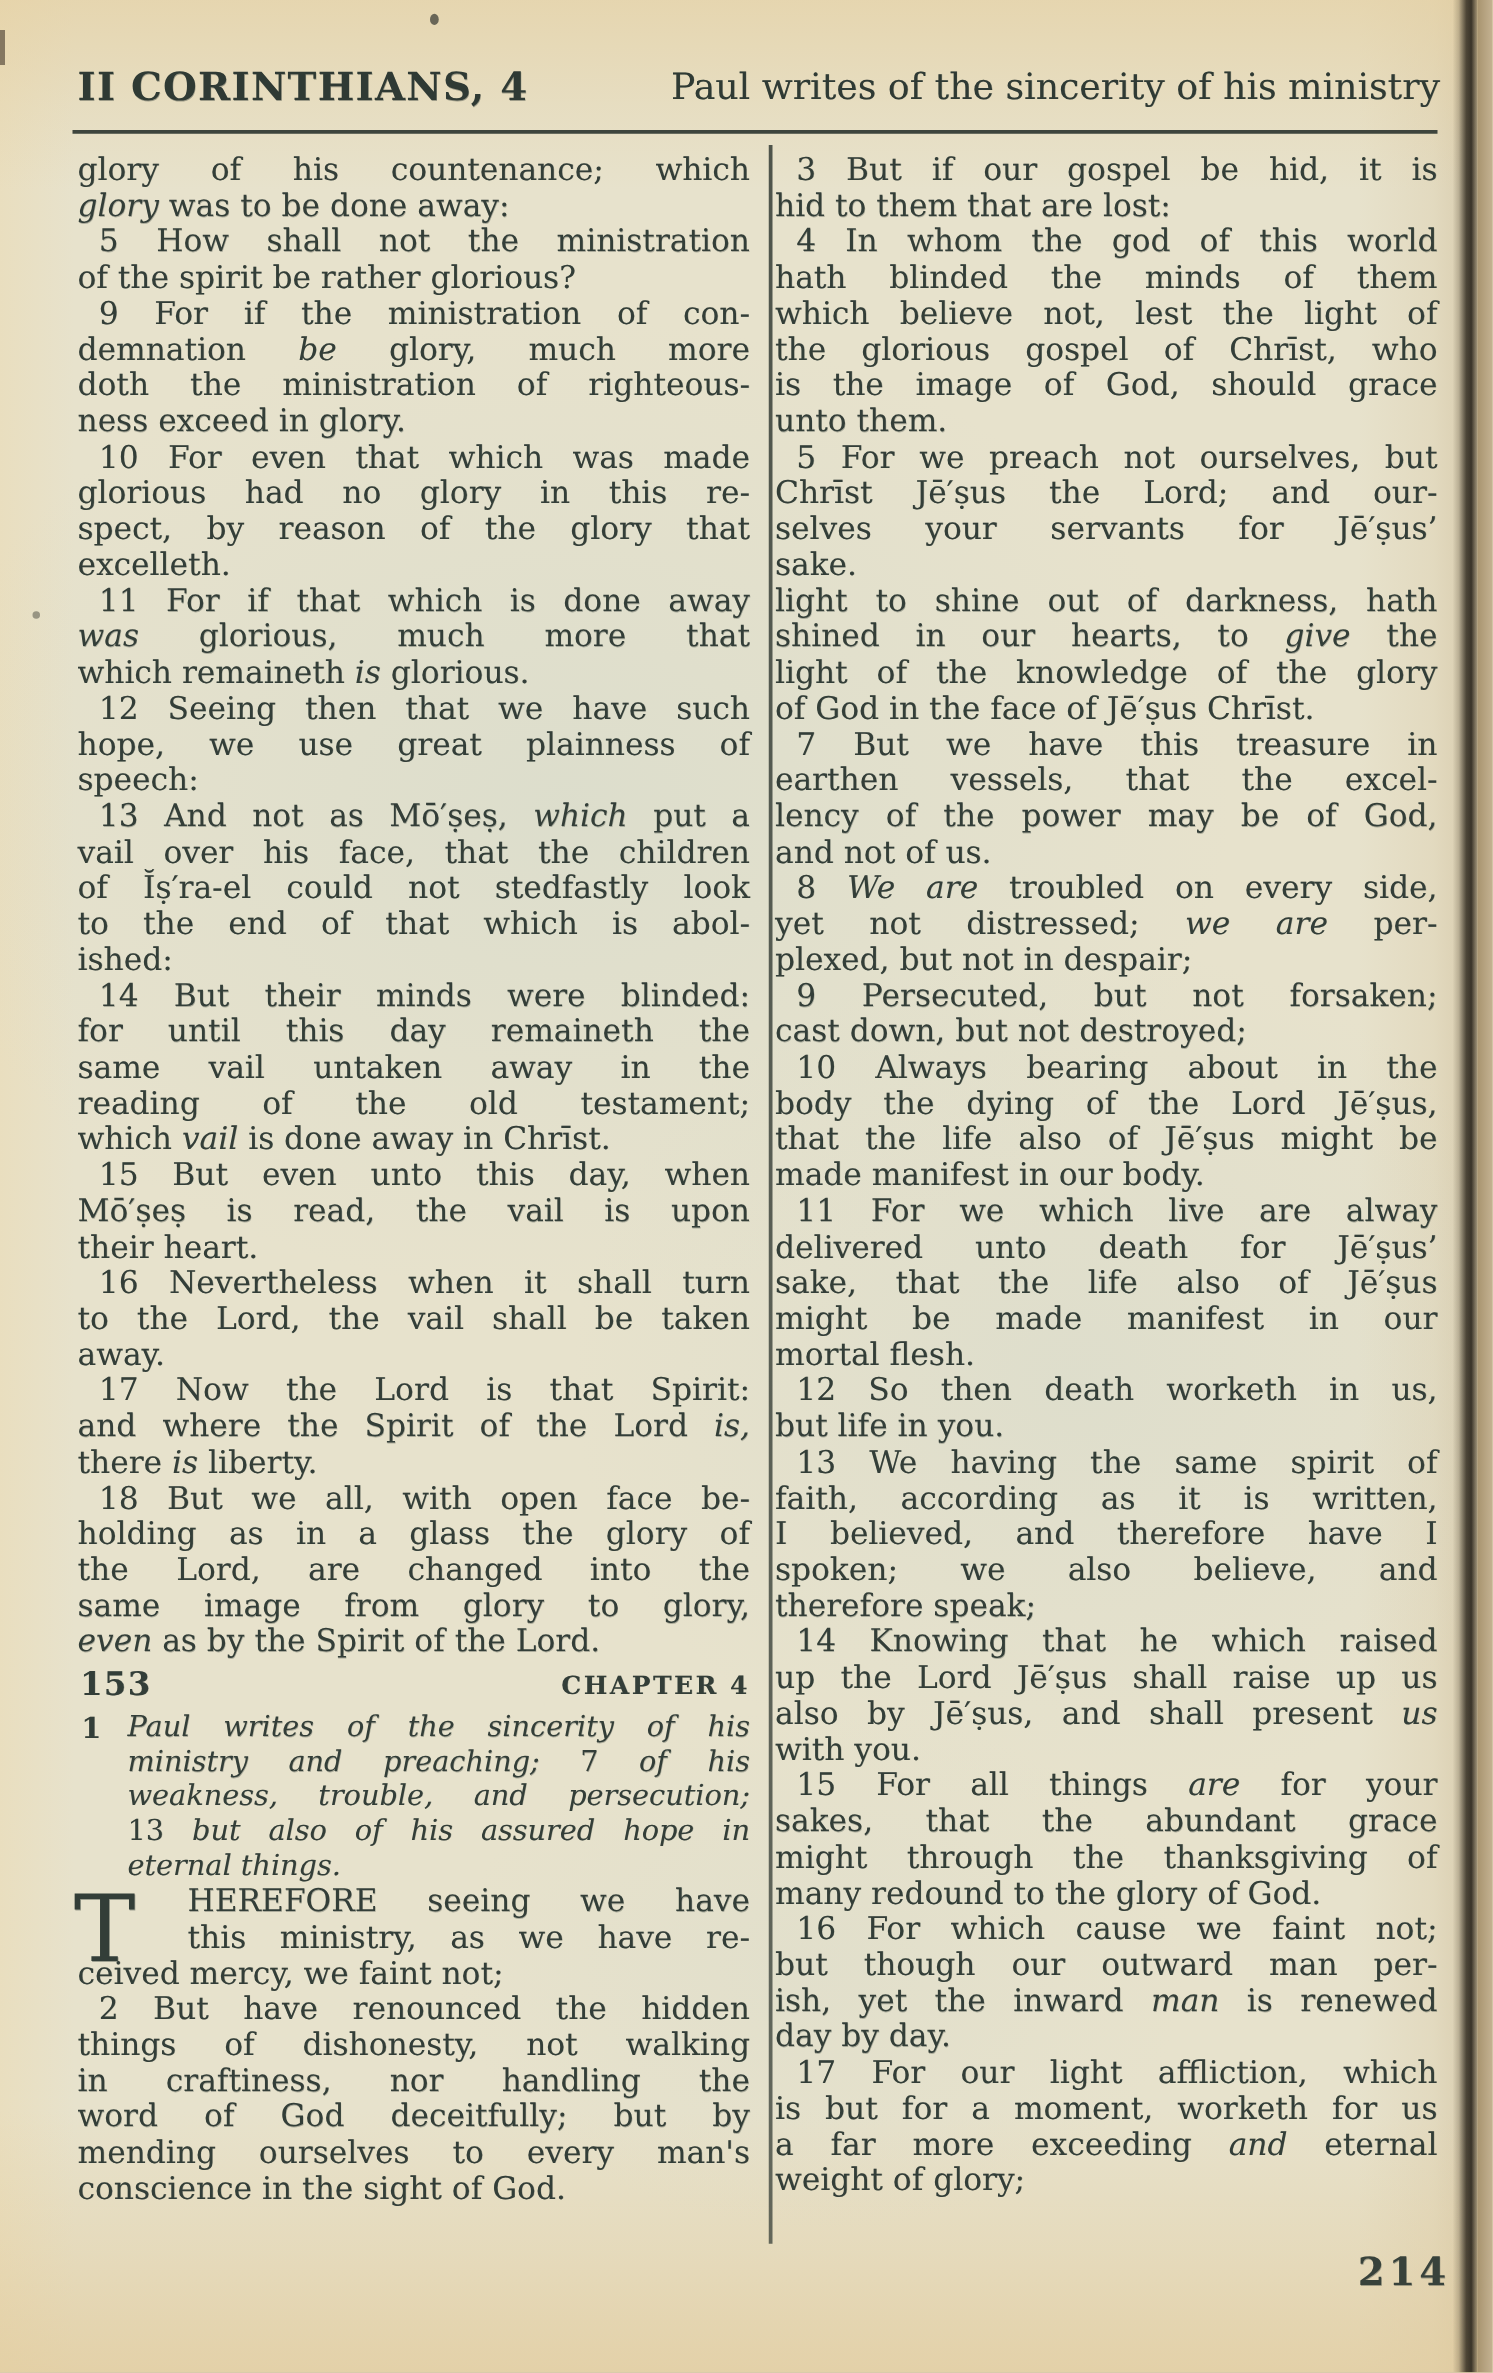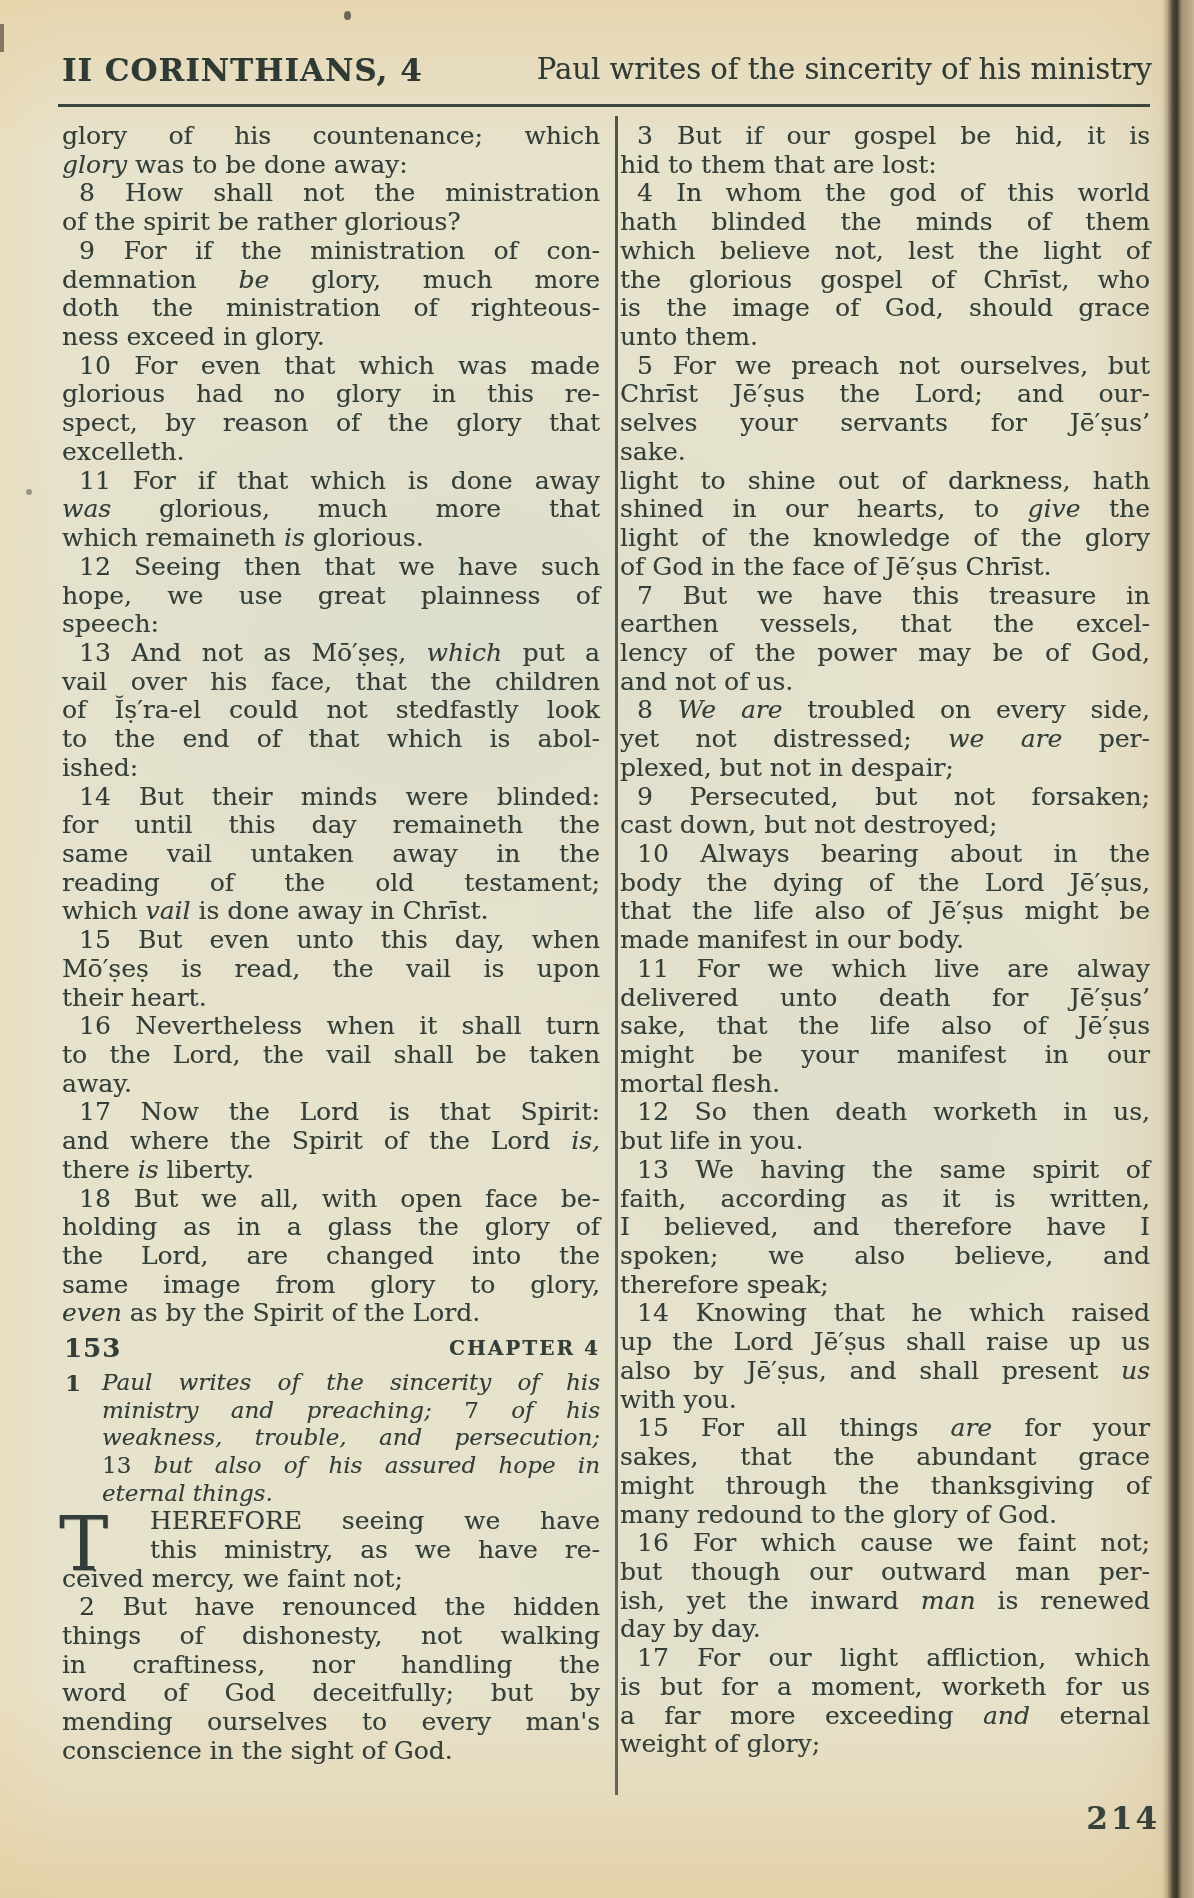--- a/index.html
+++ b/index.html
@@ -82,21 +82,21 @@
 
 <div class="page">
   <div class="hdr-left">II CORINTHIANS, 4</div>
   <div class="hdr-right">Paul writes of the sincerity of his ministry</div>
   <div class="hrule"></div>
   <div class="vdivider"></div>
 
   <div class="col col-left" id="col-left">
       <div class="line"><span>glory of his countenance; which</span></div>
       <div class="line e"><i>glory</i><span> was to be done away:</span></div>
-      <div class="line i"><span>8 How shall not the ministration</span></div>
+      <div class="line i"><span>5 How shall not the ministration</span></div>
       <div class="line e"><span>of the spirit be rather glorious?</span></div>
       <div class="line i"><span>9 For if the ministration of con-</span></div>
       <div class="line"><span>demnation </span><i>be</i><span> glory, much more</span></div>
       <div class="line"><span>doth the ministration of righteous-</span></div>
       <div class="line e"><span>ness exceed in glory.</span></div>
       <div class="line i"><span>10 For even that which was made</span></div>
       <div class="line"><span>glorious had no glory in this re-</span></div>
       <div class="line"><span>spect, by reason of the glory that</span></div>
       <div class="line e"><span>excelleth.</span></div>
       <div class="line i"><span>11 For if that which is done away</span></div>
@@ -174,21 +174,21 @@
       <div class="line e"><span>plexed, but not in despair;</span></div>
       <div class="line i"><span>9 Persecuted, but not forsaken;</span></div>
       <div class="line e"><span>cast down, but not destroyed;</span></div>
       <div class="line i"><span>10 Always bearing about in the</span></div>
       <div class="line"><span>body the dying of the Lord Jē′ṣus,</span></div>
       <div class="line"><span>that the life also of Jē′ṣus might be</span></div>
       <div class="line e"><span>made manifest in our body.</span></div>
       <div class="line i"><span>11 For we which live are alway</span></div>
       <div class="line"><span>delivered unto death for Jē′ṣus’</span></div>
       <div class="line"><span>sake, that the life also of Jē′ṣus</span></div>
-      <div class="line"><span>might be your manifest in our</span></div>
+      <div class="line"><span>might be made manifest in our</span></div>
       <div class="line e"><span>mortal flesh.</span></div>
       <div class="line i"><span>12 So then death worketh in us,</span></div>
       <div class="line e"><span>but life in you.</span></div>
       <div class="line i"><span>13 We having the same spirit of</span></div>
       <div class="line"><span>faith, according as it is written,</span></div>
       <div class="line"><span>I believed, and therefore have I</span></div>
       <div class="line"><span>spoken; we also believe, and</span></div>
       <div class="line e"><span>therefore speak;</span></div>
       <div class="line i"><span>14 Knowing that he which raised</span></div>
       <div class="line"><span>up the Lord Jē′ṣus shall raise up us</span></div>

